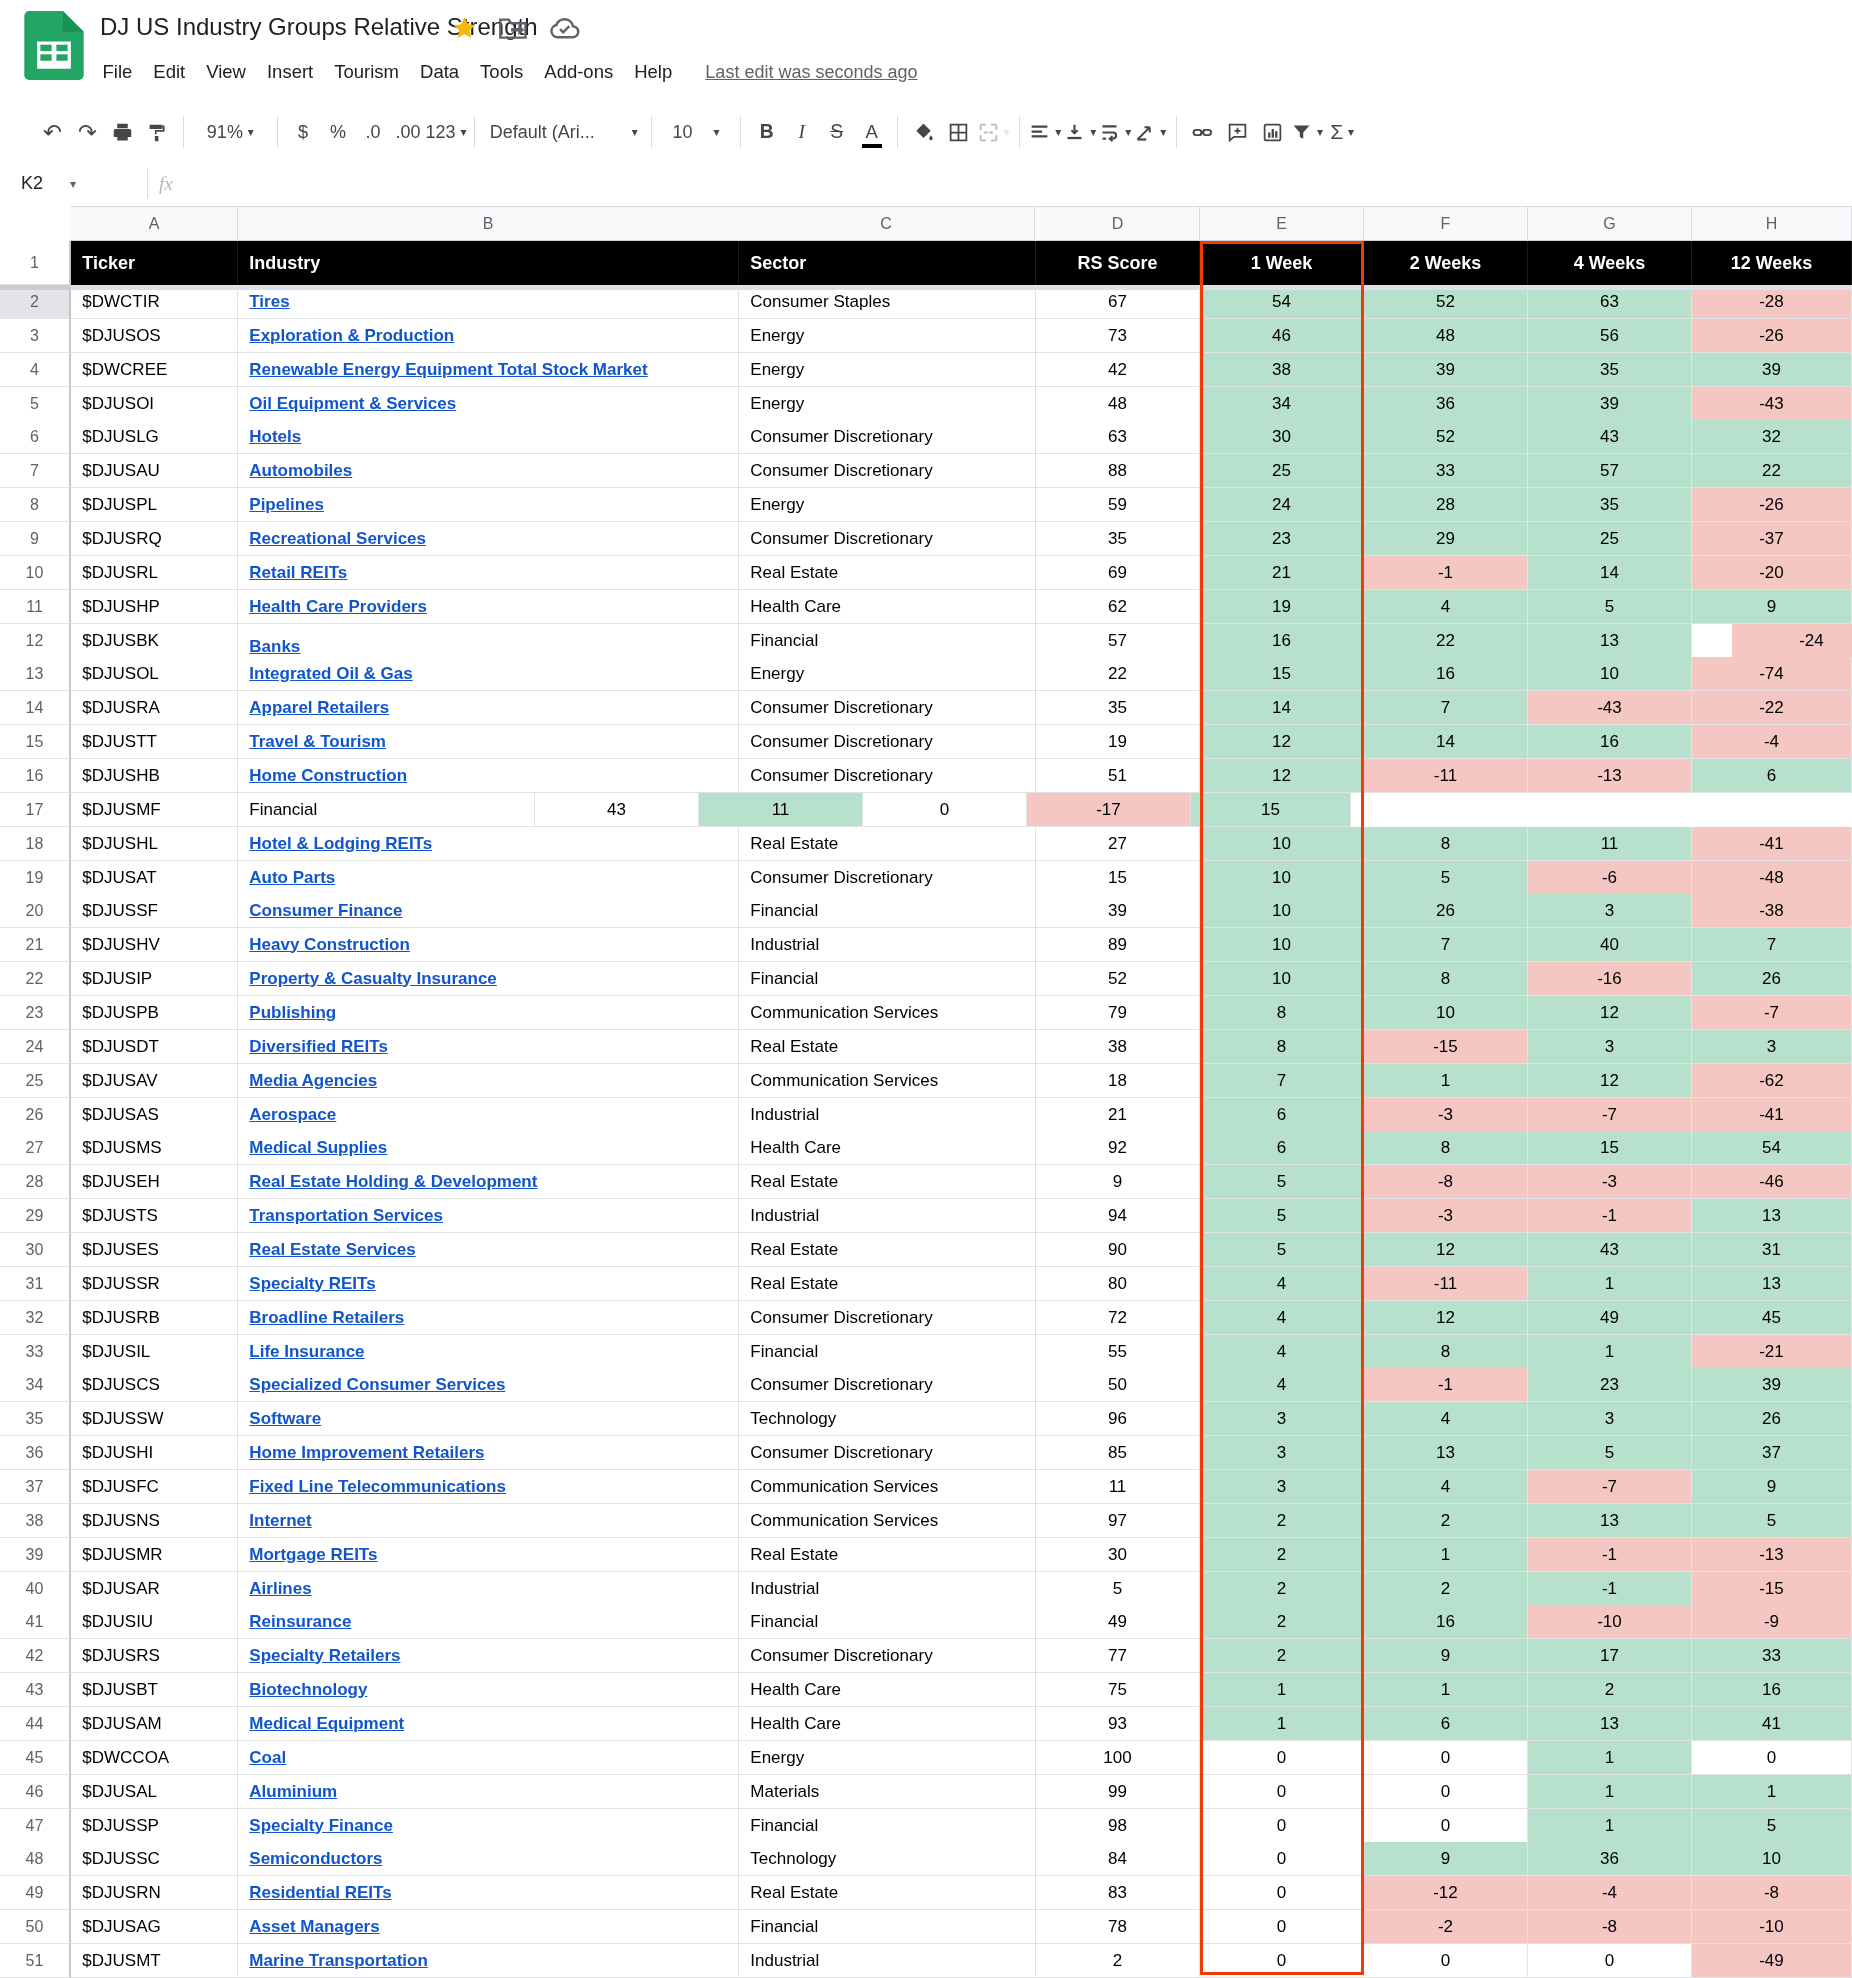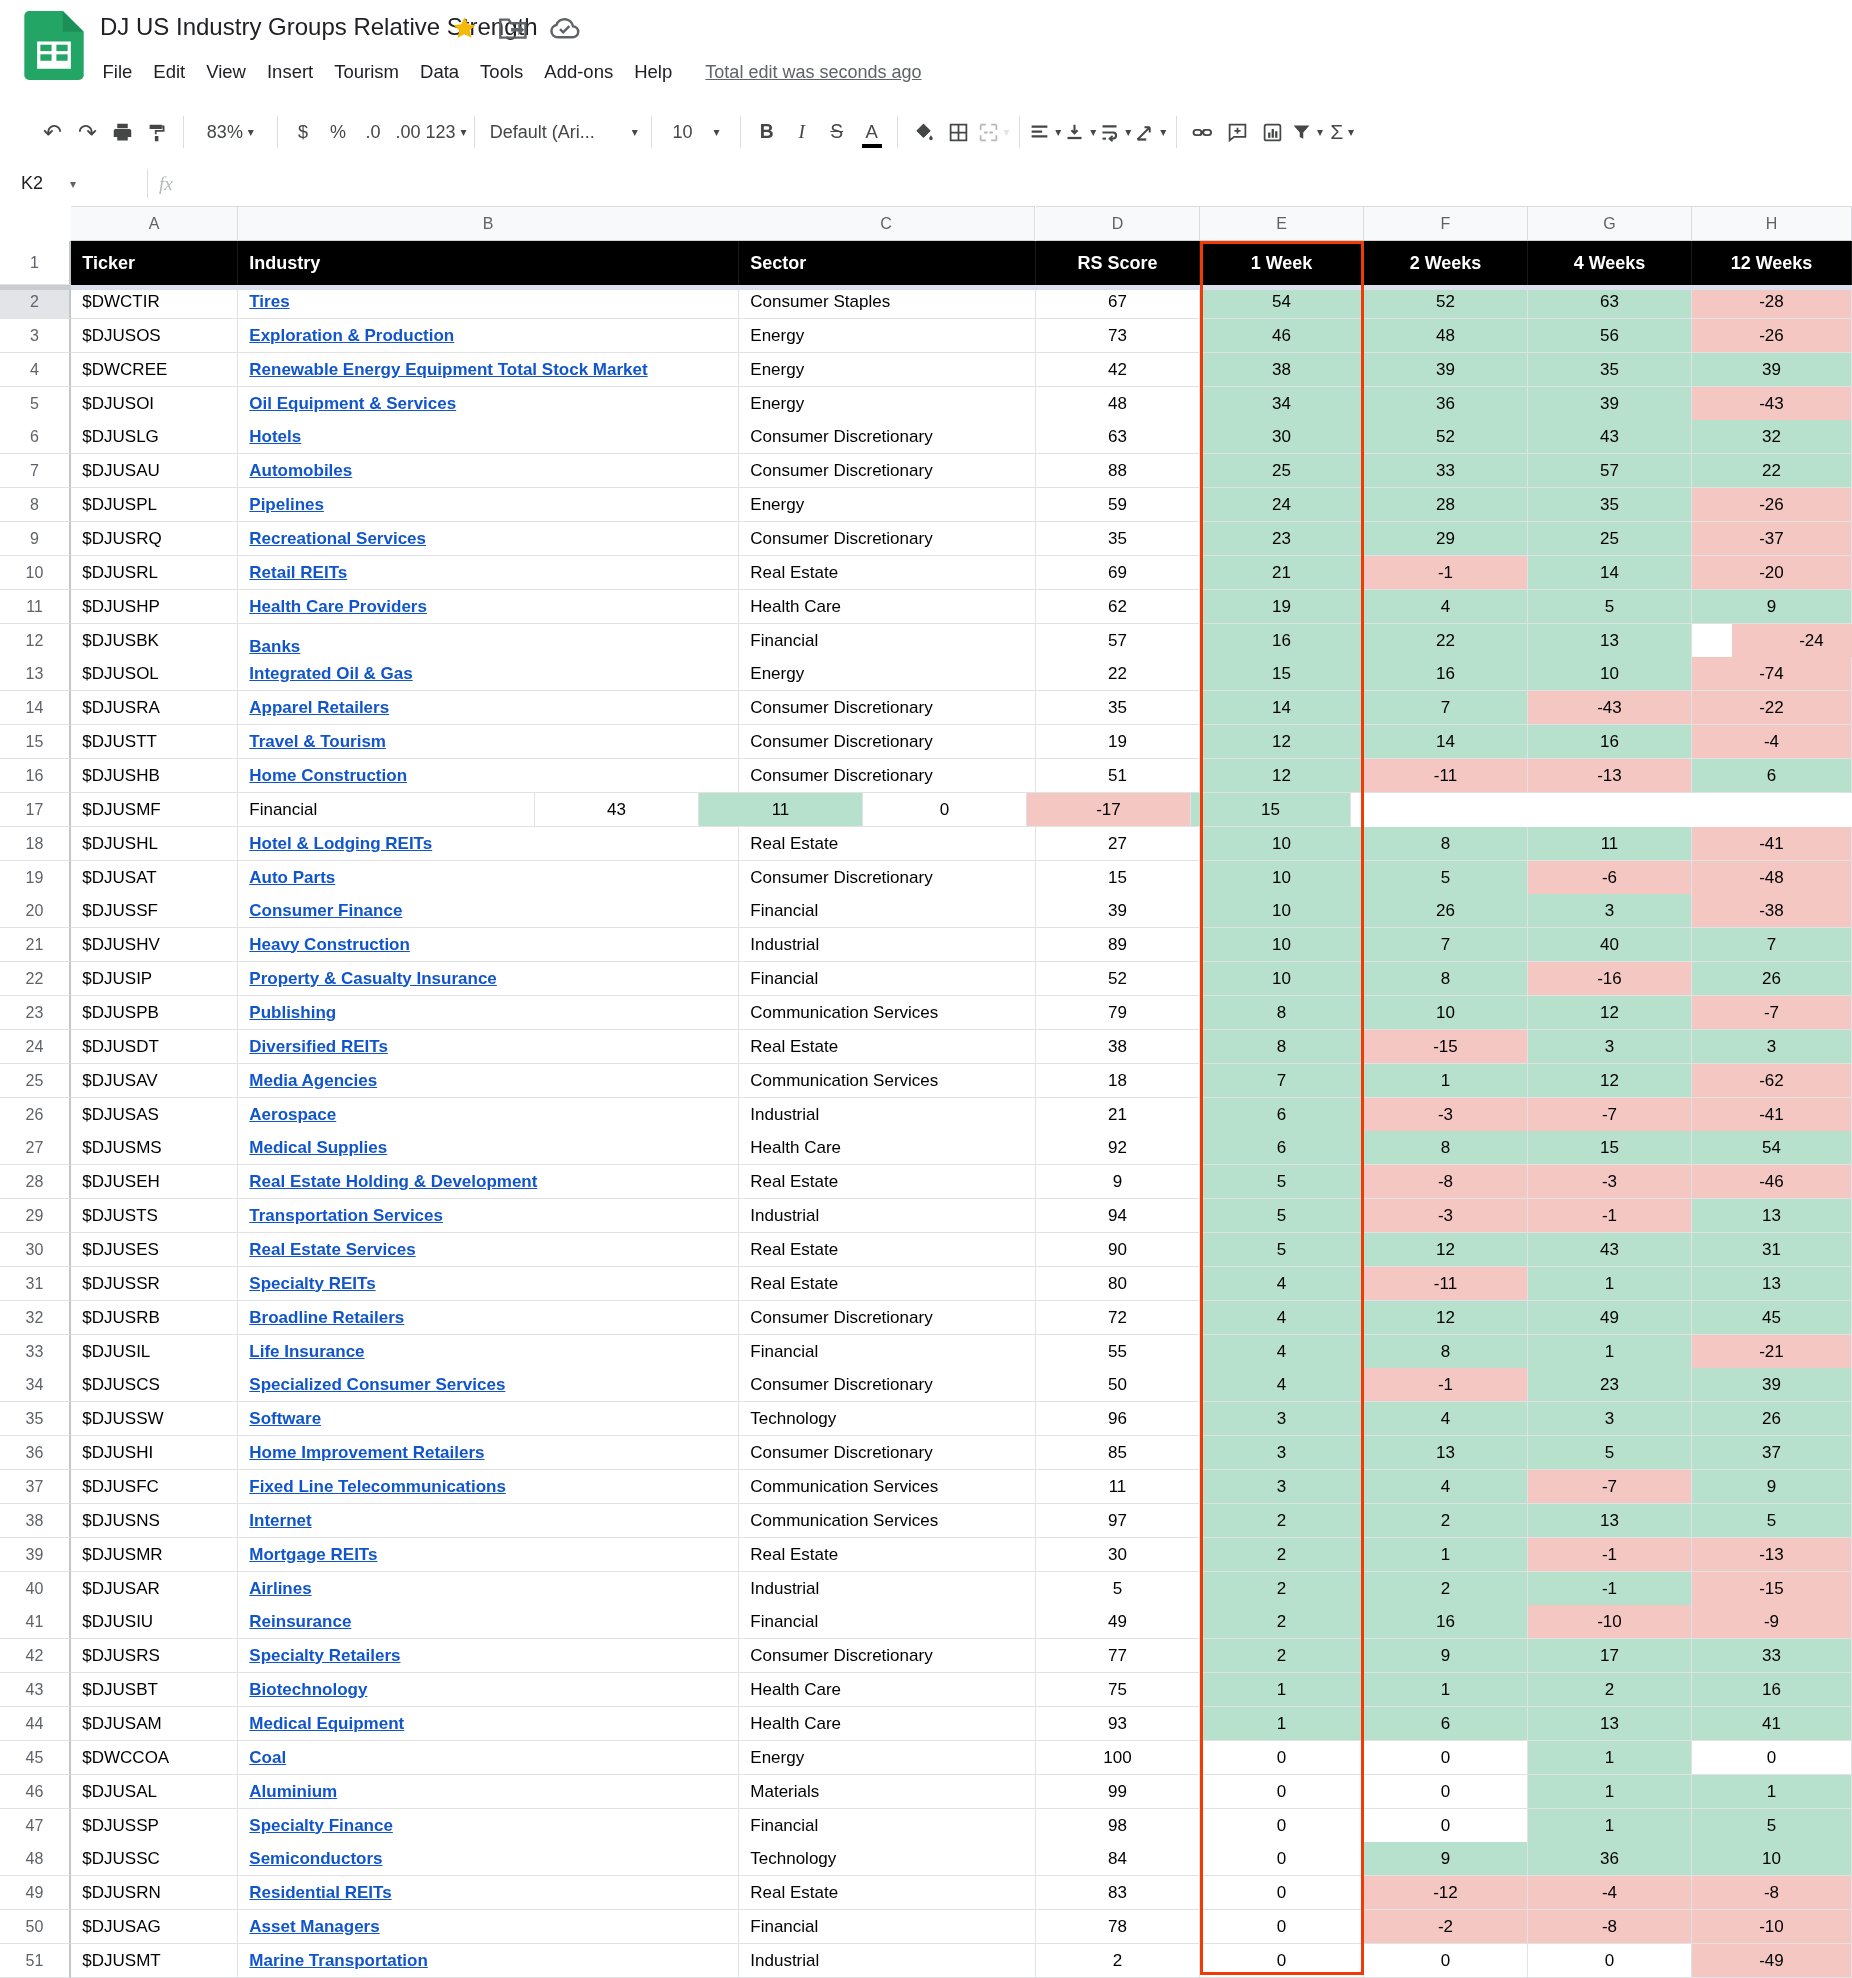--- a/index.html
+++ b/index.html
@@ -79,21 +79,21 @@
   <nav id="menubar">
       <span class="menu-item">File</span>
       <span class="menu-item">Edit</span>
       <span class="menu-item">View</span>
       <span class="menu-item">Insert</span>
       <span class="menu-item">Tourism</span>
       <span class="menu-item">Data</span>
       <span class="menu-item">Tools</span>
       <span class="menu-item">Add-ons</span>
       <span class="menu-item">Help</span>
-      <span id="last-edit">Total edit was seconds ago</span>
+      <span id="last-edit">Last edit was seconds ago</span>
     </nav>
 </div>
 
 <div id="toolbar">
   <div style="width:35px"></div>
   <div class="tb">
       <span style="font-size:22.6px">↶</span>
     </div>
   <div class="tb">
       <span style="font-size:22.6px">↷</span>
@@ -103,21 +103,21 @@
         <path d="M6 2h12v5H6zM4 8h16a2 2 0 0 1 2 2v7h-4v4H6v-4H2v-7a2 2 0 0 1 2-2zm4 9h8v4H8z"></path>
       </svg>
     </div>
   <div class="tb">
       <svg width="21" height="21" viewBox="0 0 24 24" fill="#444746">
         <path d="M3 3h14v5H3zM17 4h3v7H11v3h-2v-5h9zM9 16h4v6H9z"></path>
       </svg>
     </div>
   <div class="tb-sep"></div>
   <div class="tb" style="min-width:77px">
-      <span class="tb-text">83%</span>
+      <span class="tb-text">91%</span>
       <span class="caret">▾</span>
     </div>
   <div class="tb-sep"></div>
   <div class="tb">
       <span class="tb-text">$</span>
     </div>
   <div class="tb">
       <span class="tb-text">%</span>
     </div>
   <div class="tb">

